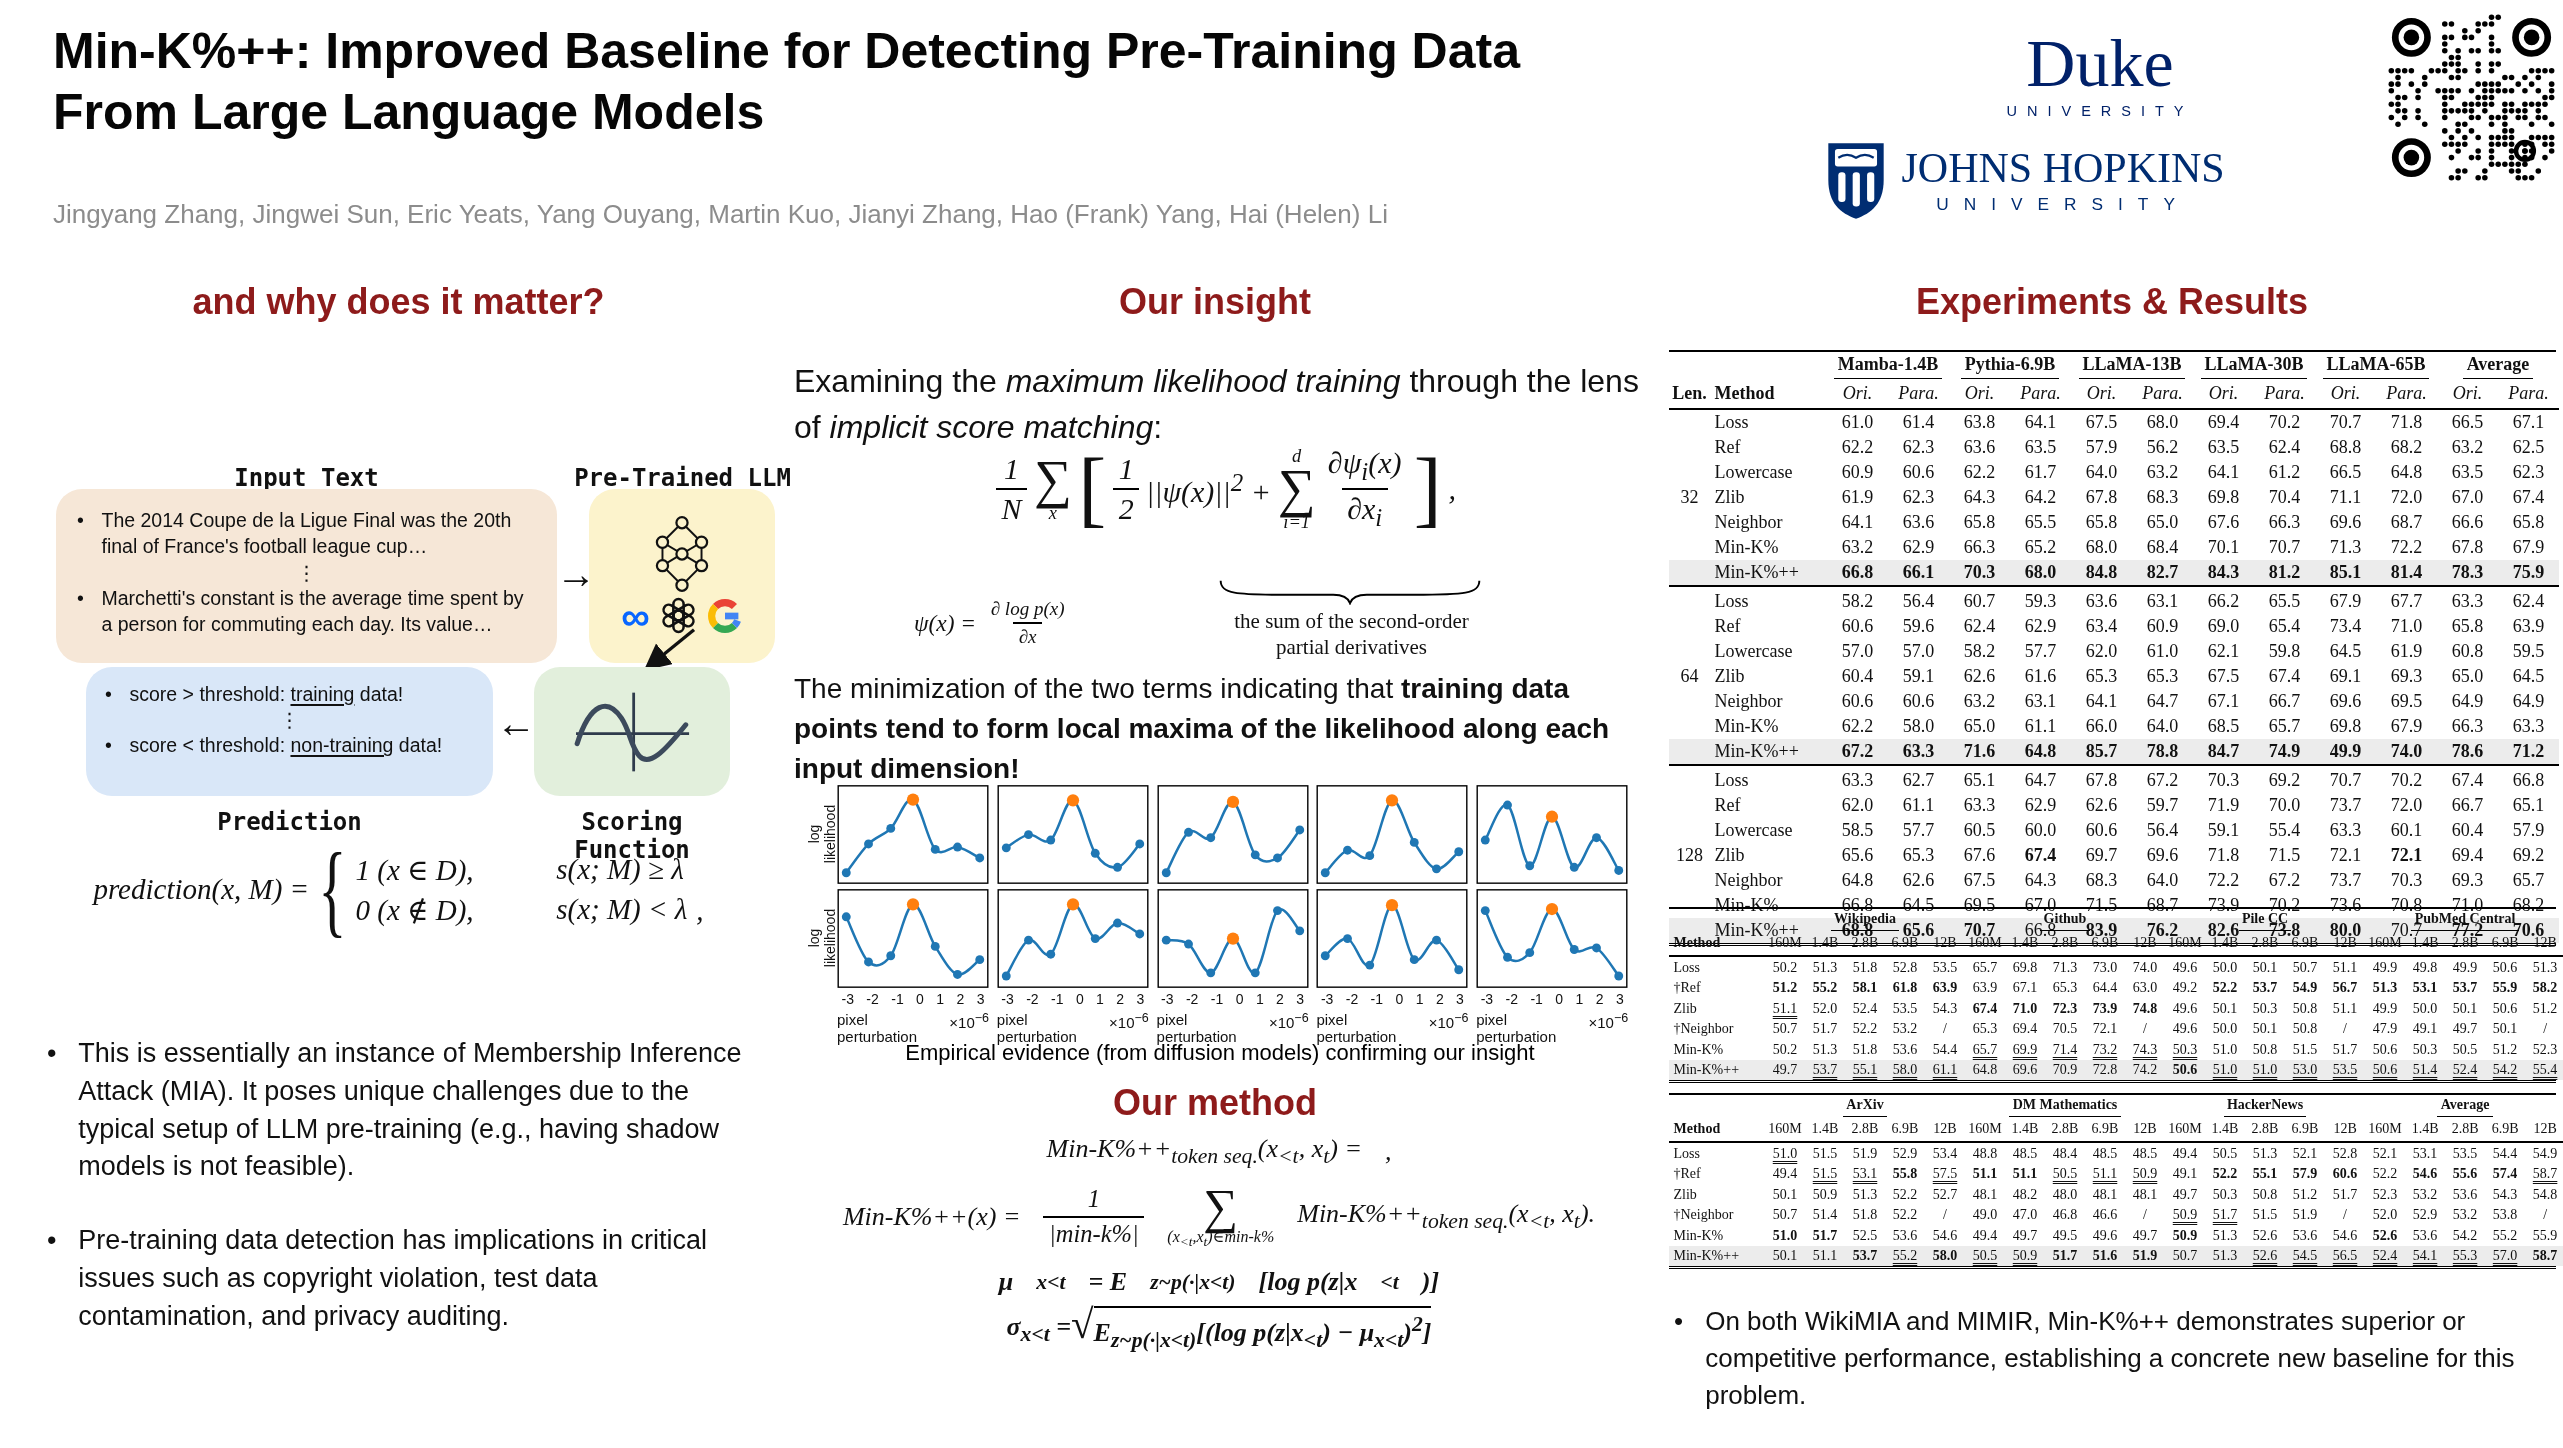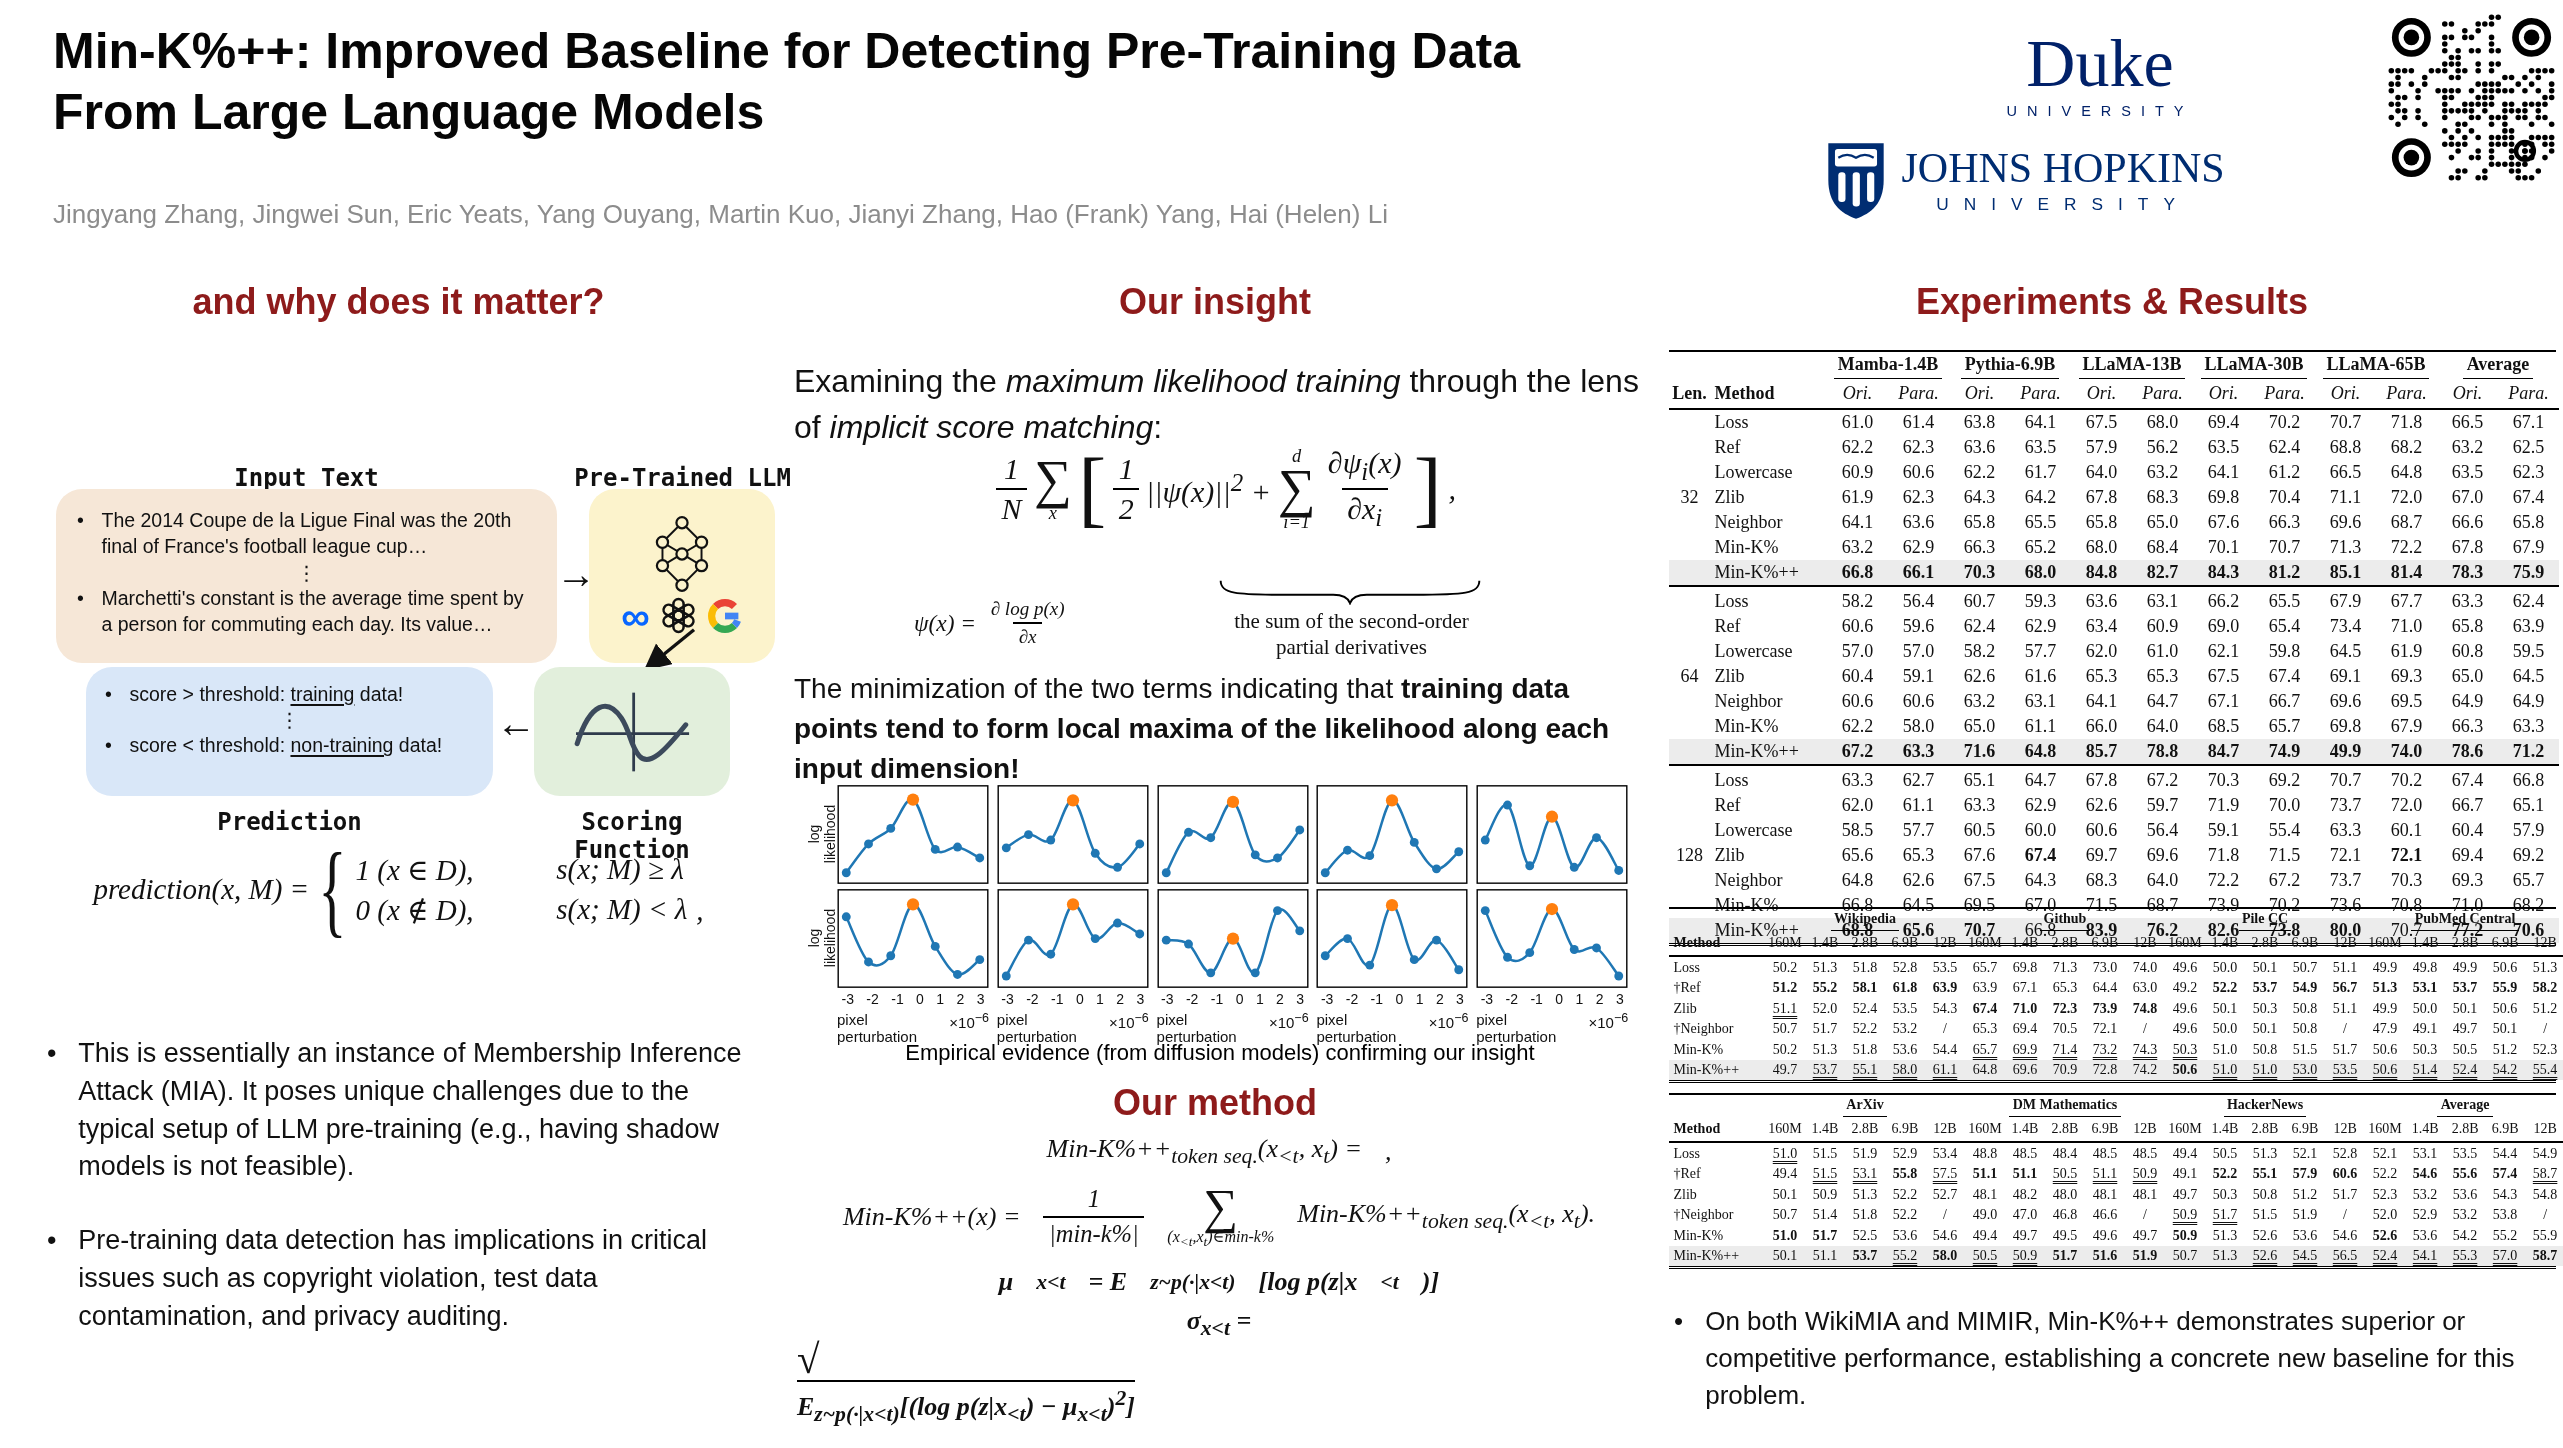--- a/index.html
+++ b/index.html
@@ -87,21 +87,21 @@
 
   
   #mhead{left:797px;top:1080px;width:836px;}
   #meq{left:797px;top:1134px;width:844px;font-family:"Liberation Serif","DejaVu Serif",serif;font-style:italic;}
   .meqline{display:flex;justify-content:center;align-items:center;gap:23px;font-size:26px;}
   .meqline .frac{font-size:24.5px;}
   .meqline .sumw .lim{font-size:16px;text-align:center;}
   .meqline .sumw .sg{font-size:49px;}
   #meq .l2{margin-top:15.6px;}
   #meq .l3{margin-top:19px;font-weight:bold;font-size:26px;}
-  #meq .l4{margin-top:9px;font-weight:bold;font-size:26px;display:flex;justify-content:center;align-items:flex-start;flex-direction:column;}
+  #meq .l4{margin-top:9px;font-weight:bold;font-size:26px;display:flex;justify-content:center;align-items:flex-start;}
   #meq .sqrt{font-size:41px;line-height:1;font-style:normal;margin-top:-2.2px;}
   #meq .radic{border-top:2.2px solid #000;padding-top:3.3px;}
 
   
   #rhead{left:1666px;top:279px;width:892px;}
   .rtab{border-collapse:collapse;table-layout:fixed;font-family:"Liberation Serif","DejaVu Serif",serif;}
   .rtab th,.rtab td{text-align:center;font-weight:normal;padding:2.2px 1.1px;line-height:1.15;}
   .rtab .grp{font-weight:bold;}
   .rtab .grp span{display:inline-block;border-bottom:1.7px solid #000;padding:0 3.3px 2.8px;}
   .rtab .ital{font-style:italic;}

